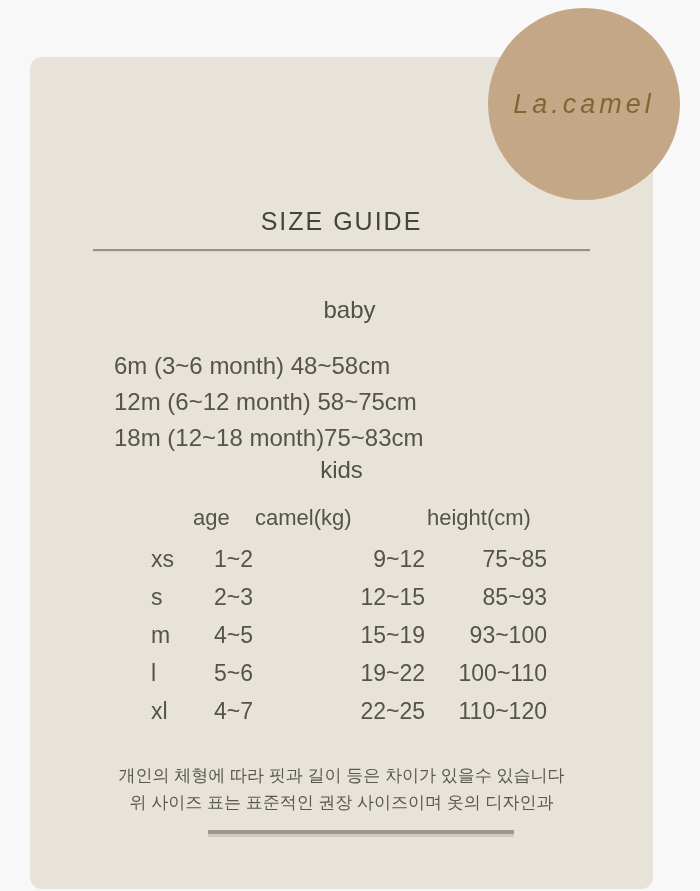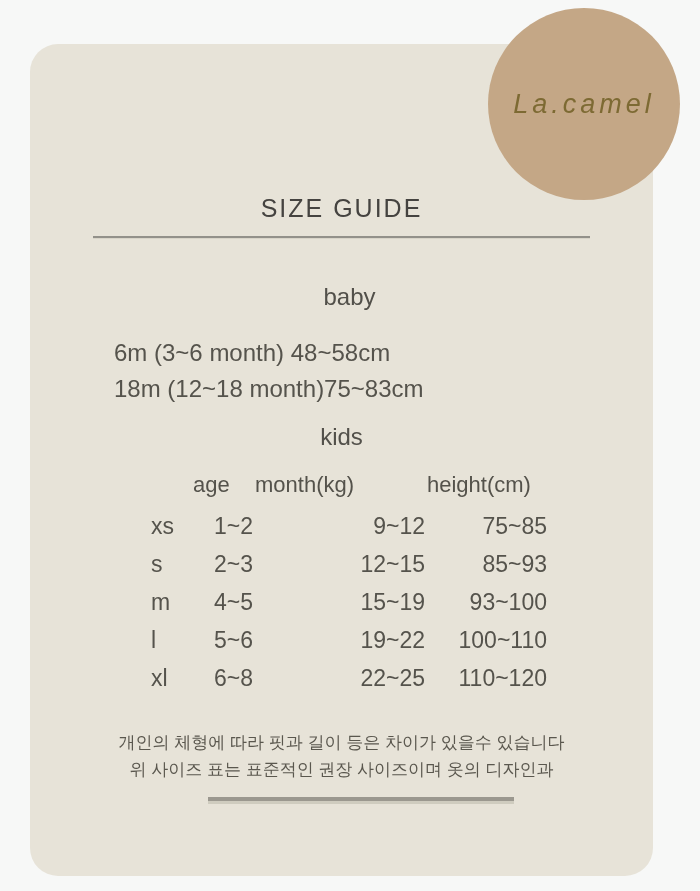--- a/index.html
+++ b/index.html
@@ -10,25 +10,25 @@
     width: 700px;
     height: 891px;
     position: relative;
     background: #f7f8f7;
     font-family: "Liberation Sans", "DejaVu Sans", sans-serif;
     overflow: hidden;
   }
   .card {
     position: absolute;
     left: 30px;
-    top: 44px;
+    top: 57px;
     width: 623px;
     height: 832px;
     background: #e7e3d8;
-    border-radius: 28px;
+    border-radius: 12px;
     z-index: 1;
   }
   .logo-circle {
     position: absolute;
     left: 488px;
     top: 8px;
     width: 192px;
     height: 192px;
     border-radius: 50%;
     background: #c4a786;
@@ -62,21 +62,21 @@
     color: #52504a;
   }
   .baby-heading { margin-top: 44px; padding-left: 16px; }
   .baby-rows {
     margin-top: 24px;
     padding-left: 84px;
     font-size: 24px;
     line-height: 36px;
     color: #55534c;
   }
-  .kids-heading { margin-top: 16px; }
+  .kids-heading { margin-top: 0; }
   .kids-table {
     margin-top: 12px;
     margin-left: 120px;
     border-collapse: collapse;
     font-size: 23px;
     color: #55534c;
   }
   .kids-table th {
     font-weight: normal;
     font-size: 22px;
@@ -116,31 +116,32 @@
 <div class="card">
 
   <div class="title">SIZE GUIDE</div>
 
   <div class="rule-top"></div>
 
   <div class="section-heading baby-heading">baby</div>
 
   <div class="baby-rows">
     <div>6m (3~6 month) 48~58cm</div>
+    <div>12m (6~12 month) 58~75cm</div>
     <div>18m (12~18 month)75~83cm</div>
   </div>
 
   <div class="section-heading kids-heading">kids</div>
 
   <table class="kids-table">
     <thead>
       <tr>
         <th class="col-size"></th>
         <th class="col-age">age</th>
-        <th class="col-weight">month(kg)</th>
+        <th class="col-weight">camel(kg)</th>
         <th class="col-height">height(cm)</th>
       </tr>
     </thead>
     <tbody>
       <tr>
         <td class="col-size">xs</td>
         <td class="col-age">1~2</td>
         <td class="col-weight">9~12</td>
         <td class="col-height">75~85</td>
       </tr>
@@ -157,21 +158,21 @@
         <td class="col-height">93~100</td>
       </tr>
       <tr>
         <td class="col-size">l</td>
         <td class="col-age">5~6</td>
         <td class="col-weight">19~22</td>
         <td class="col-height">100~110</td>
       </tr>
       <tr>
         <td class="col-size">xl</td>
-        <td class="col-age">6~8</td>
+        <td class="col-age">4~7</td>
         <td class="col-weight">22~25</td>
         <td class="col-height">110~120</td>
       </tr>
     </tbody>
   </table>
 
   <div class="footnote">
     <div>개인의 체형에 따라 핏과 길이 등은 차이가 있을수 있습니다</div>
     <div>위 사이즈 표는 표준적인 권장 사이즈이며 옷의 디자인과</div>
   </div>

